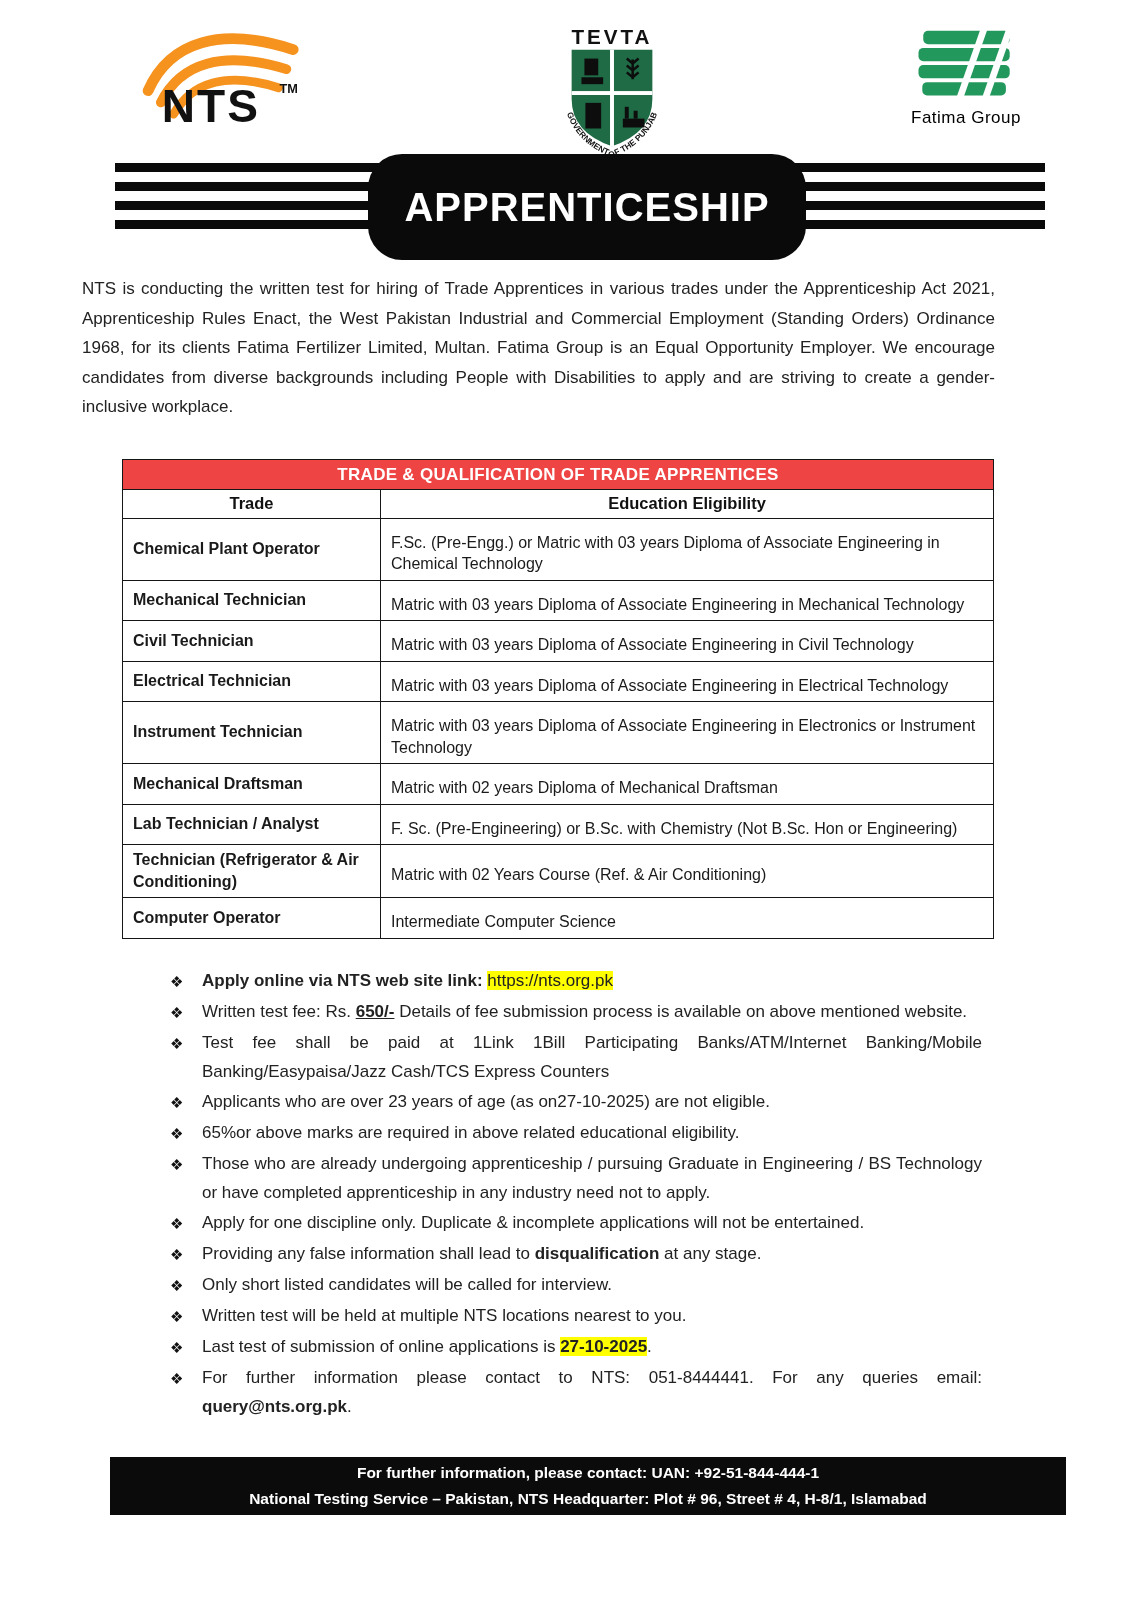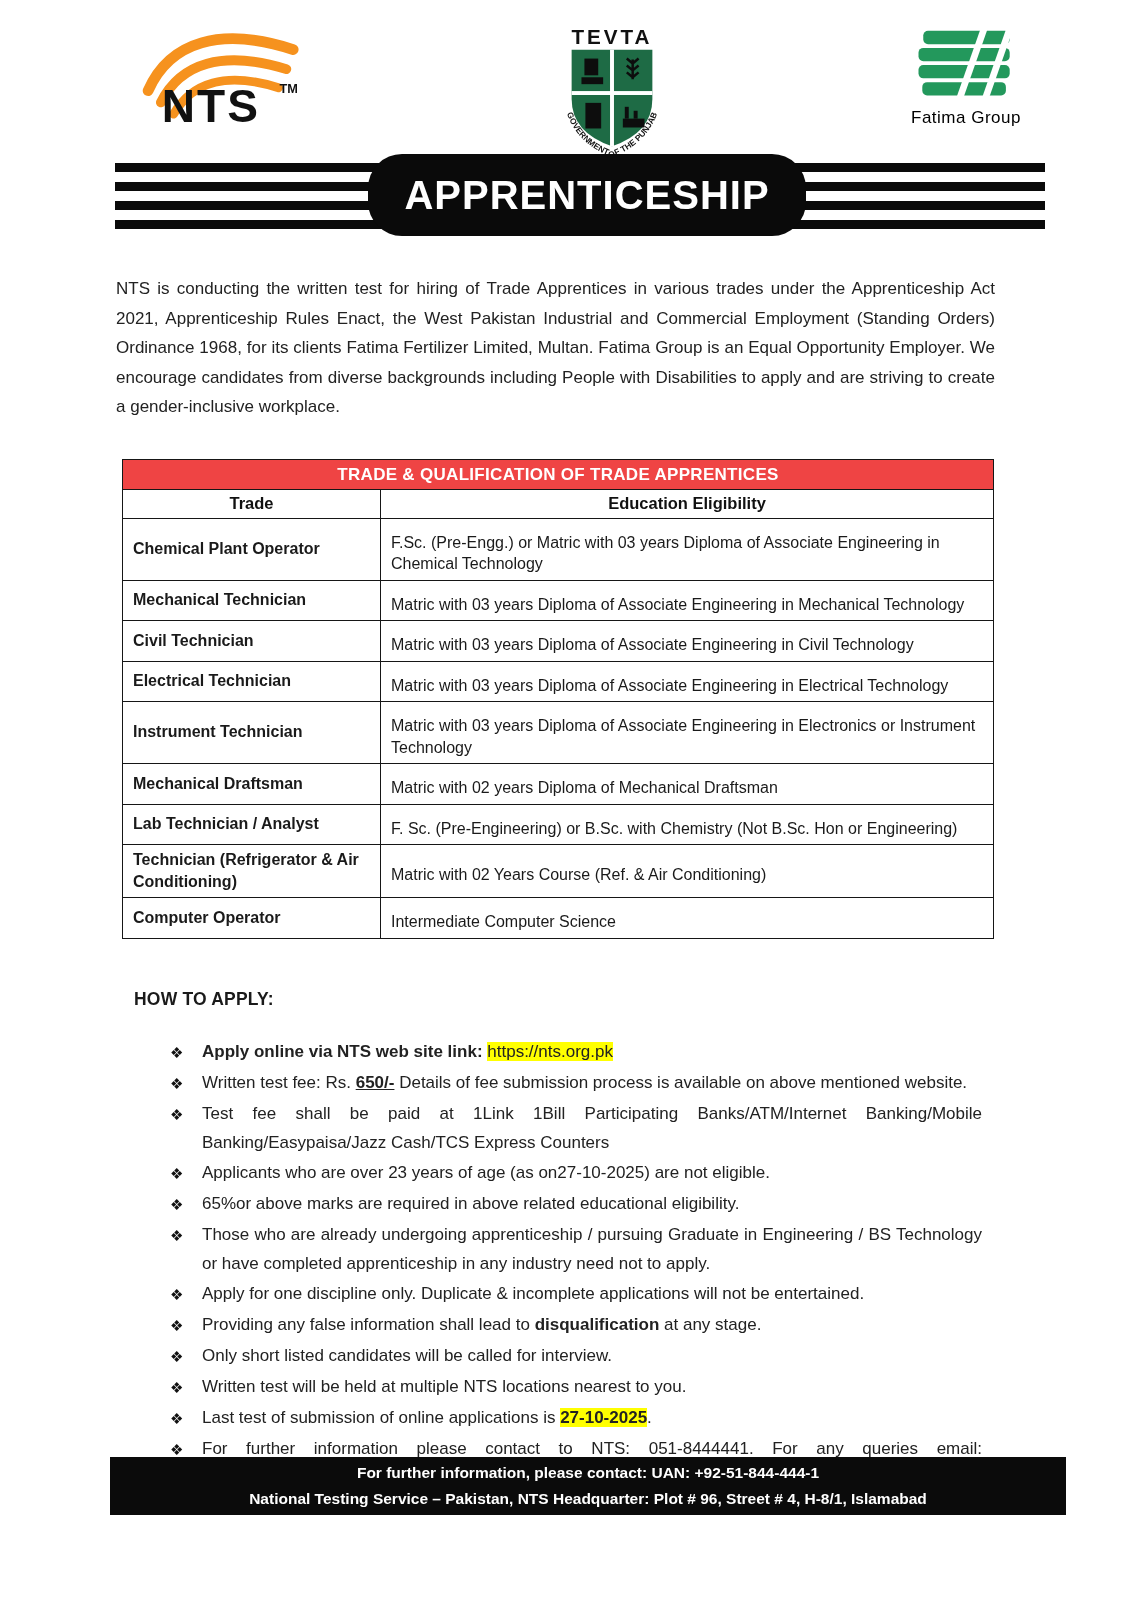--- a/index.html
+++ b/index.html
@@ -17,29 +17,29 @@
     padding: 26px 108px 0 142px; height: 152px;
   }
   .logo-block { display: flex; flex-direction: column; align-items: center; justify-content: center; }
   .fatima-label { font-size: 17px; color: #000000; margin-top: 2px; letter-spacing: 0.5px; }
 
   
   .banner { position: relative; height: 90px; margin-top: 2px; }
   .stripes { position: absolute; left: 115px; right: 86px; top: 9px; }
   .stripe { height: 9px; background: #0a0a0a; margin-bottom: 10px; }
   .pill {
-    position: absolute; left: 368px; top: 0; width: 438px; height: 82px;
+    position: absolute; left: 368px; top: 0; width: 438px; height: 106px;
     background: #0a0a0a; border-radius: 34px;
     display: flex; align-items: center; justify-content: center;
   }
   .pill-text { color: #fff; font-weight: bold; font-size: 40px; letter-spacing: 1px; }
 
   
   .intro {
-    margin: 30px 136px 0 116px;
+    margin: 30px 136px 0 82px;
     font-size: 17px; line-height: 29.5px; text-align: justify; color: #222;
   }
 
   
   .trades-table {
     margin: 37px 0 0 122px; width: 872px;
     border-collapse: collapse; table-layout: fixed;
   }
   .trades-table th, .trades-table td {
     border: 1.6px solid #161616; padding: 2px 10px;
@@ -183,21 +183,20 @@
           <td class="trade">Technician (Refrigerator &amp; Air Conditioning)</td>
           <td class="elig">Matric with 02 Years Course (Ref. &amp; Air Conditioning)</td>
         </tr>
         <tr>
           <td class="trade">Computer Operator</td>
           <td class="elig">Intermediate Computer Science</td>
         </tr>
       </tbody>
   </table>
 
-  <div class="apply-heading">HOW TO APPLY:</div>
   <ul class="apply-list" id="apply-list">
       <li>
         <span class="bullet">❖</span>
         <div class="btext"><span class="bold">Apply online via NTS web site link: </span><span class="highlight">https://nts.org.pk</span></div>
       </li>
       <li>
         <span class="bullet">❖</span>
         <div class="btext"><span>Written test fee: Rs. </span><span class="bold underline">650/-</span><span> Details of fee submission process is available on above mentioned website.</span></div>
       </li>
       <li>

